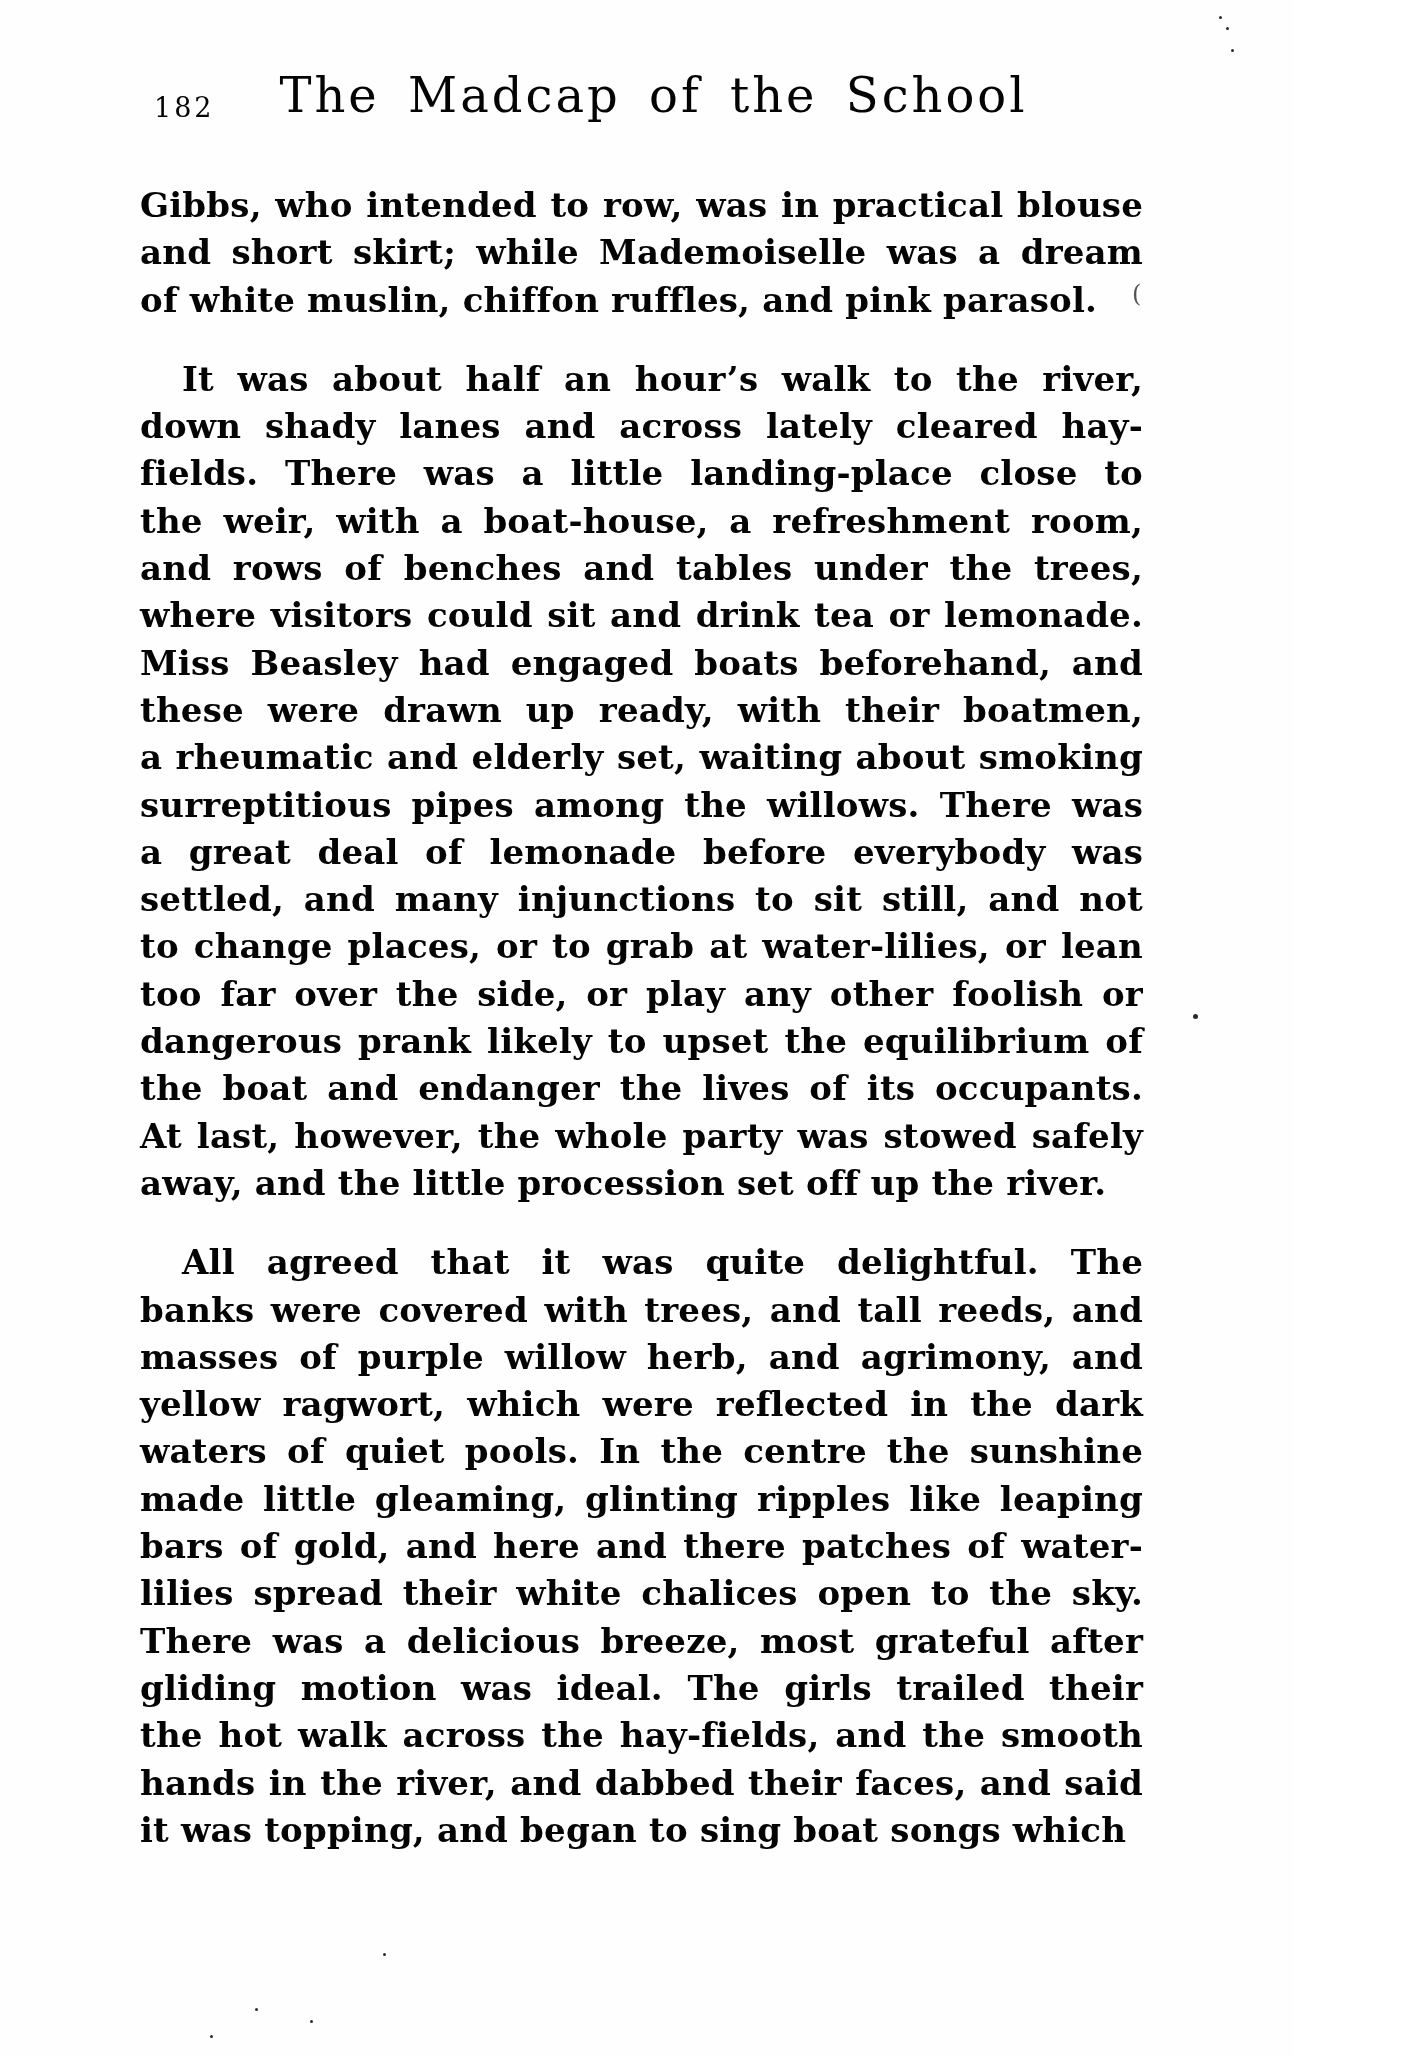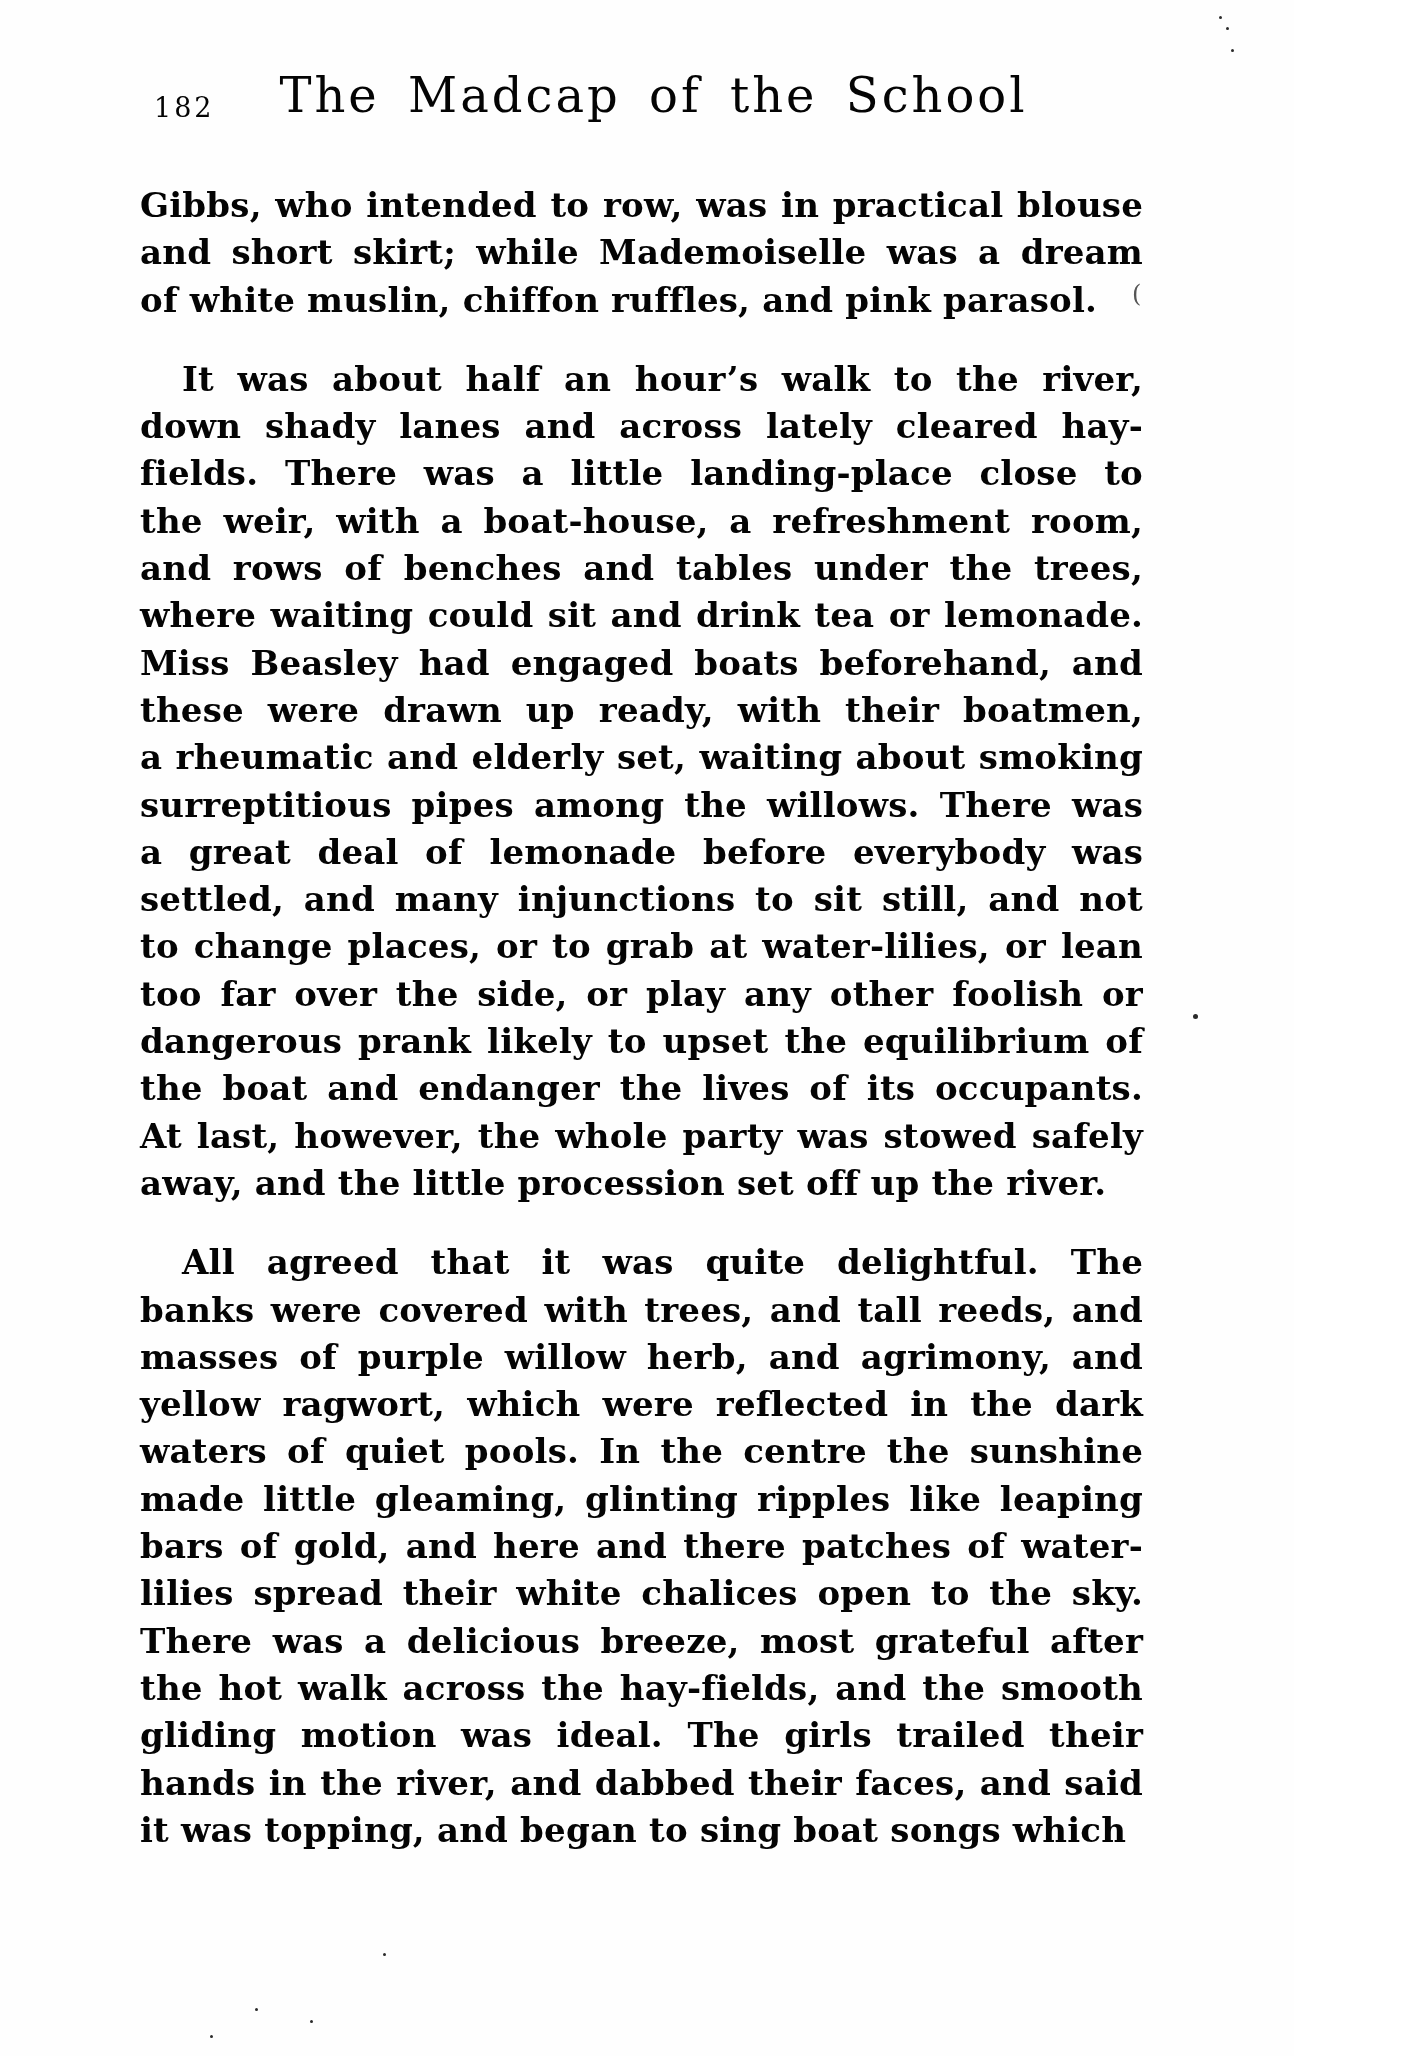--- a/index.html
+++ b/index.html
@@ -80,21 +80,21 @@
 
   <main id="text-block" class="text-block">
       <div class="line">Gibbs, who intended to row, was in practical blouse</div>
       <div class="line">and short skirt; while Mademoiselle was a dream</div>
       <div class="line para-end">of white muslin, chiffon ruffles, and pink parasol.</div>
       <div class="line indent">It was about half an hour’s walk to the river,</div>
       <div class="line">down shady lanes and across lately cleared hay-</div>
       <div class="line">fields. There was a little landing-place close to</div>
       <div class="line">the weir, with a boat-house, a refreshment room,</div>
       <div class="line">and rows of benches and tables under the trees,</div>
-      <div class="line">where waiting could sit and drink tea or lemonade.</div>
+      <div class="line">where visitors could sit and drink tea or lemonade.</div>
       <div class="line">Miss Beasley had engaged boats beforehand, and</div>
       <div class="line">these were drawn up ready, with their boatmen,</div>
       <div class="line">a rheumatic and elderly set, waiting about smoking</div>
       <div class="line">surreptitious pipes among the willows. There was</div>
       <div class="line">a great deal of lemonade before everybody was</div>
       <div class="line">settled, and many injunctions to sit still, and not</div>
       <div class="line">to change places, or to grab at water-lilies, or lean</div>
       <div class="line">too far over the side, or play any other foolish or</div>
       <div class="line">dangerous prank likely to upset the equilibrium of</div>
       <div class="line">the boat and endanger the lives of its occupants.</div>
@@ -102,22 +102,22 @@
       <div class="line para-end">away, and the little procession set off up the river.</div>
       <div class="line indent">All agreed that it was quite delightful. The</div>
       <div class="line">banks were covered with trees, and tall reeds, and</div>
       <div class="line">masses of purple willow herb, and agrimony, and</div>
       <div class="line">yellow ragwort, which were reflected in the dark</div>
       <div class="line">waters of quiet pools. In the centre the sunshine</div>
       <div class="line">made little gleaming, glinting ripples like leaping</div>
       <div class="line">bars of gold, and here and there patches of water-</div>
       <div class="line">lilies spread their white chalices open to the sky.</div>
       <div class="line">There was a delicious breeze, most grateful after</div>
+      <div class="line">gliding motion was ideal. The girls trailed their</div>
       <div class="line">the hot walk across the hay-fields, and the smooth</div>
-      <div class="line">gliding motion was ideal. The girls trailed their</div>
       <div class="line">hands in the river, and dabbed their faces, and said</div>
       <div class="line para-end">it was topping, and began to sing boat songs which</div>
     </main>
 
   <span class="stray-paren">(</span>
 
 <span class="speck" style="left: 1219px; top: 16px; width: 3px; height: 3px;"></span>
     <span class="speck" style="left: 1226px; top: 27px; width: 3px; height: 3px;"></span>
     <span class="speck" style="left: 1231px; top: 49px; width: 3px; height: 3px;"></span>
     <span class="speck" style="left: 1193px; top: 1014px; width: 5px; height: 5px;"></span>

